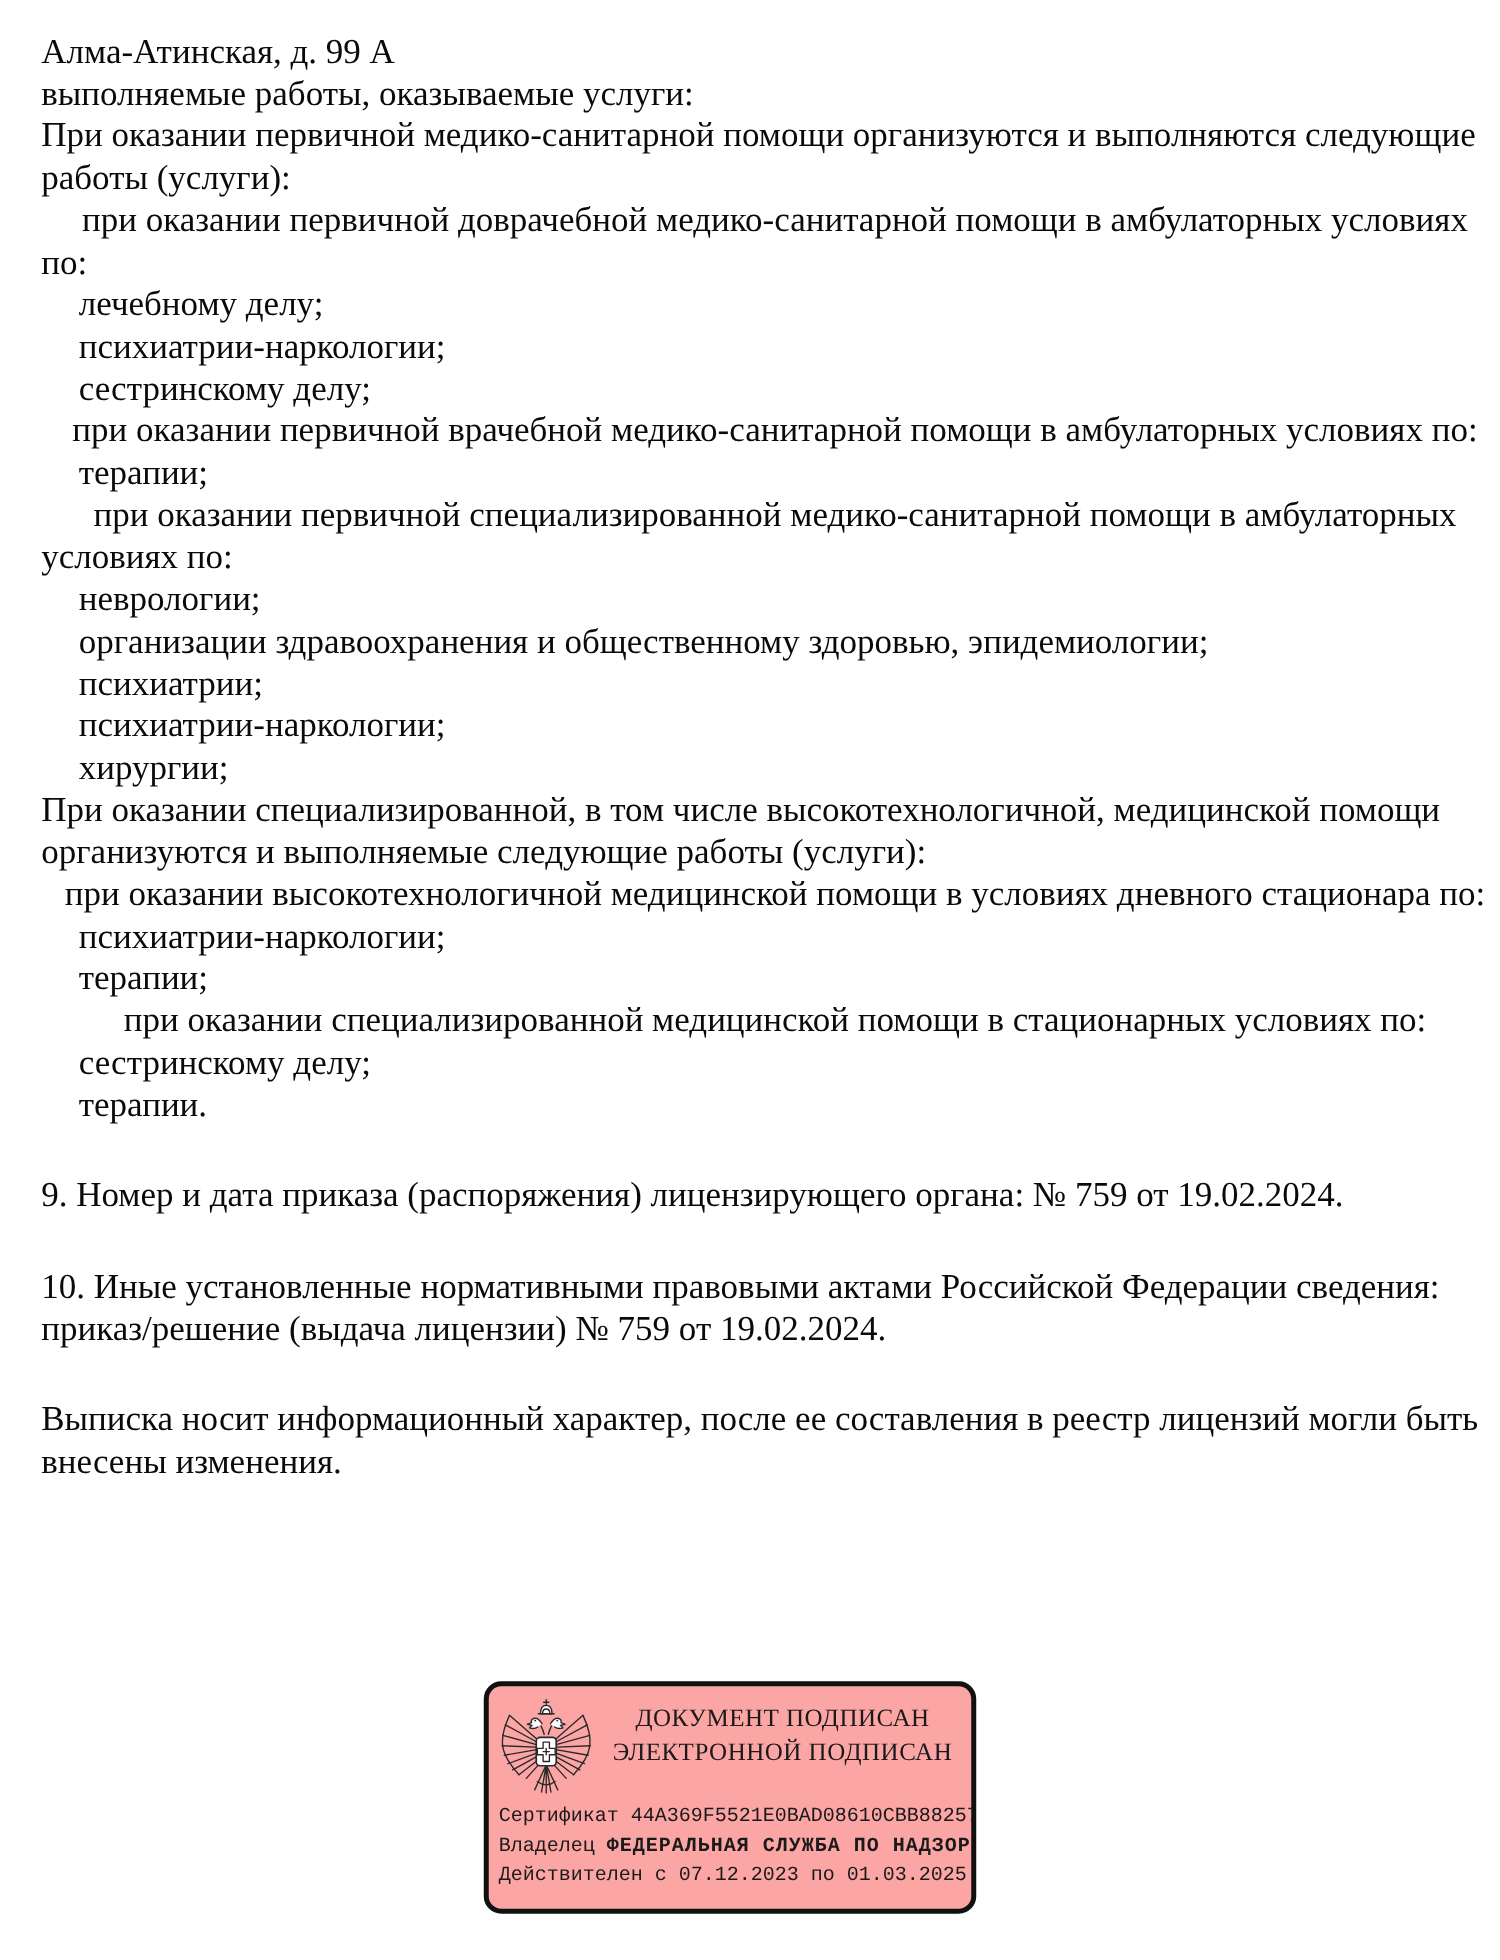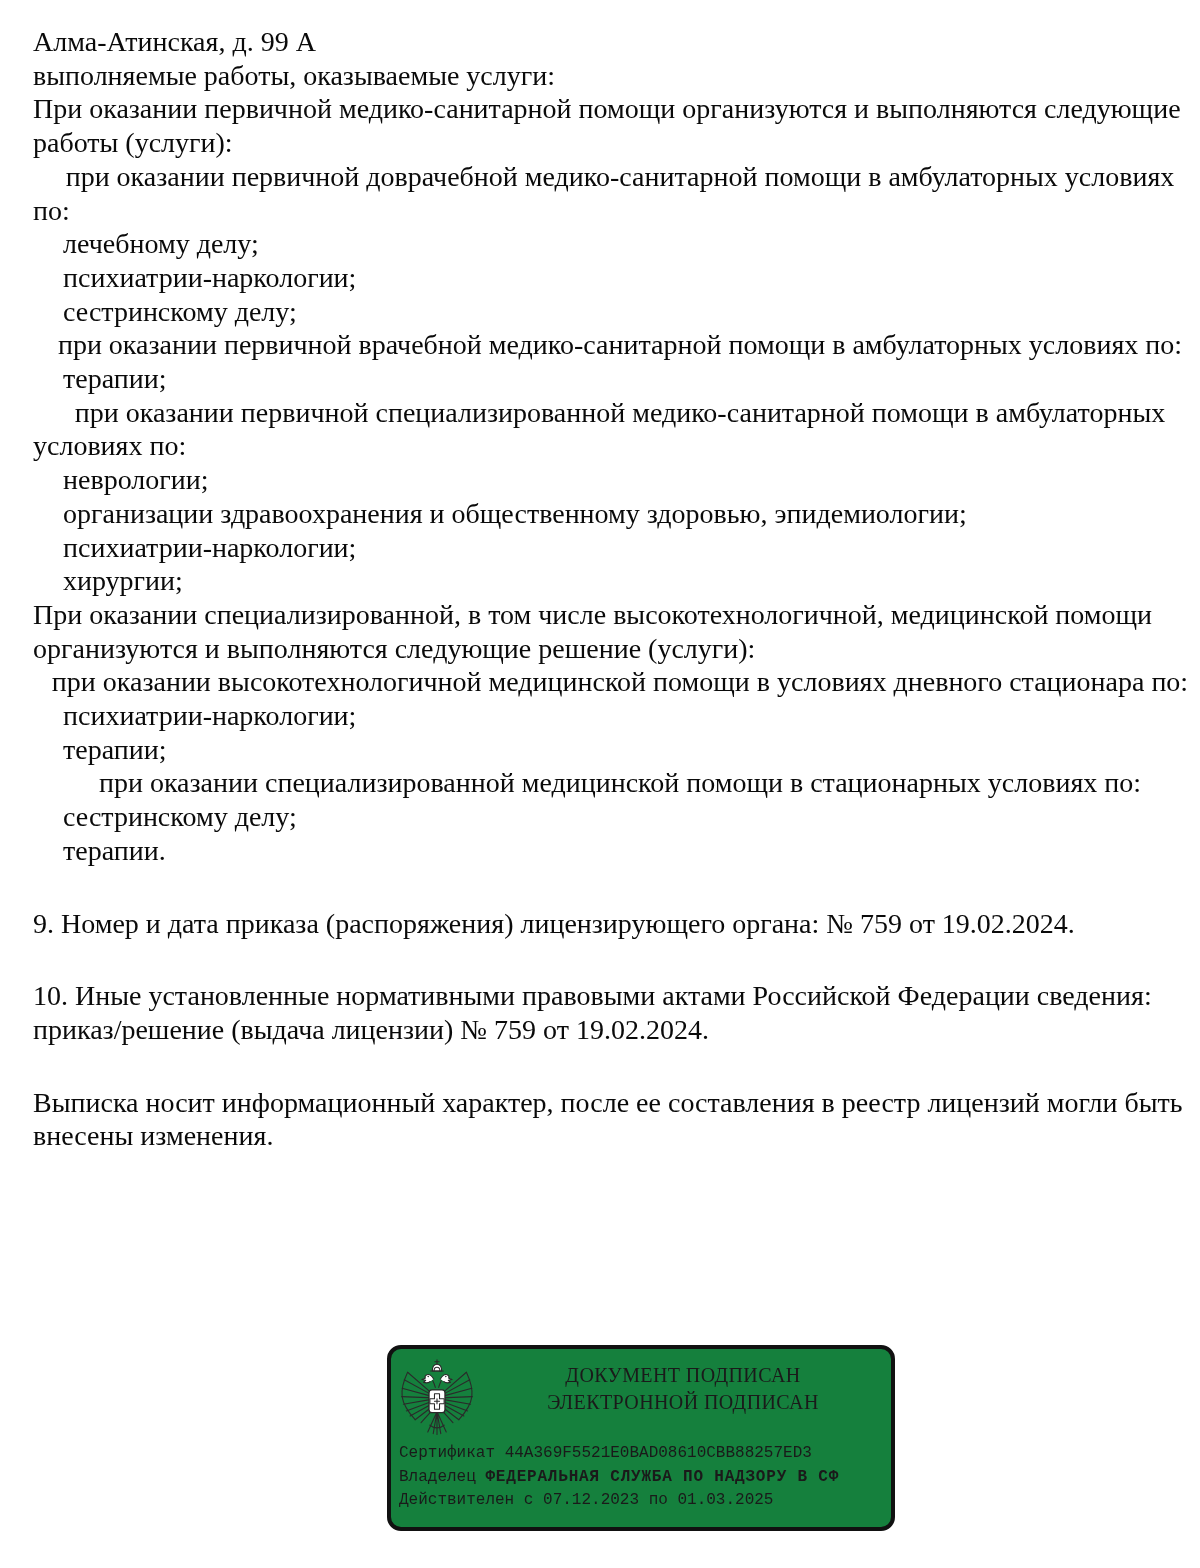--- a/index.html
+++ b/index.html
@@ -23,24 +23,24 @@
     white-space: nowrap;
     color: #0a0a0a;
   }
   .i1 { padding-left: 14px; text-align: center; }
   .i2 { padding-left: 30px; }
   .block + .block { margin-top: 39px; }
   
   .stamp {
     position: absolute;
     left: 387px; top: 1345px;
-    width: 508px; height: 186px;
+    width: 394px; height: 186px;
     border: 4px solid #111111;
     border-radius: 14px;
-    background: #15803d;
+    background: #fca5a5;
     overflow: hidden;
   }
   .stamp-head { display: flex; align-items: flex-start; }
   .emblem {
     width: 76px; height: 84px;
     margin: 9px 0 0 8px;
     flex: 0 0 auto;
   }
   .stamp-title {
     flex: 1;
@@ -75,24 +75,25 @@
     <div class="ln i0">по:</div>
     <div class="ln i2">лечебному делу;</div>
     <div class="ln i2">психиатрии-наркологии;</div>
     <div class="ln i2">сестринскому делу;</div>
     <div class="ln i1">при оказании первичной врачебной медико-санитарной помощи в амбулаторных условиях по:</div>
     <div class="ln i2">терапии;</div>
     <div class="ln i1">при оказании первичной специализированной медико-санитарной помощи в амбулаторных</div>
     <div class="ln i0">условиях по:</div>
     <div class="ln i2">неврологии;</div>
     <div class="ln i2">организации здравоохранения и общественному здоровью, эпидемиологии;</div>
+    <div class="ln i2">психиатрии;</div>
     <div class="ln i2">психиатрии-наркологии;</div>
     <div class="ln i2">хирургии;</div>
     <div class="ln i0">При оказании специализированной, в том числе высокотехнологичной, медицинской помощи</div>
-    <div class="ln i0">организуются и выполняются следующие решение (услуги):</div>
+    <div class="ln i0">организуются и выполняемые следующие работы (услуги):</div>
     <div class="ln i1">при оказании высокотехнологичной медицинской помощи в условиях дневного стационара по:</div>
     <div class="ln i2">психиатрии-наркологии;</div>
     <div class="ln i2">терапии;</div>
     <div class="ln i1">при оказании специализированной медицинской помощи в стационарных условиях по:</div>
     <div class="ln i2">сестринскому делу;</div>
     <div class="ln i2">терапии.</div>
   </div>
 
   <div class="block">
     <div class="ln i0">9. Номер и дата приказа (распоряжения) лицензирующего органа: № 759 от 19.02.2024.</div>

